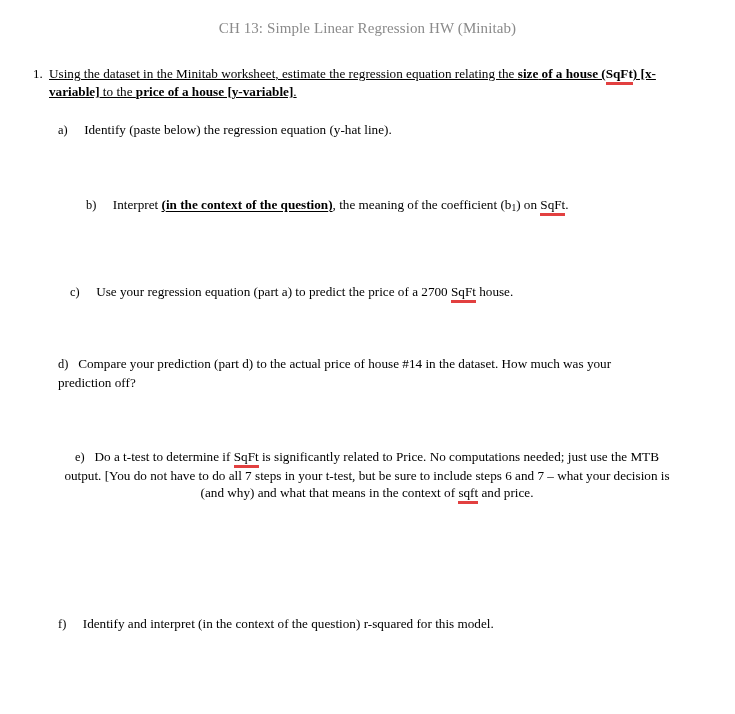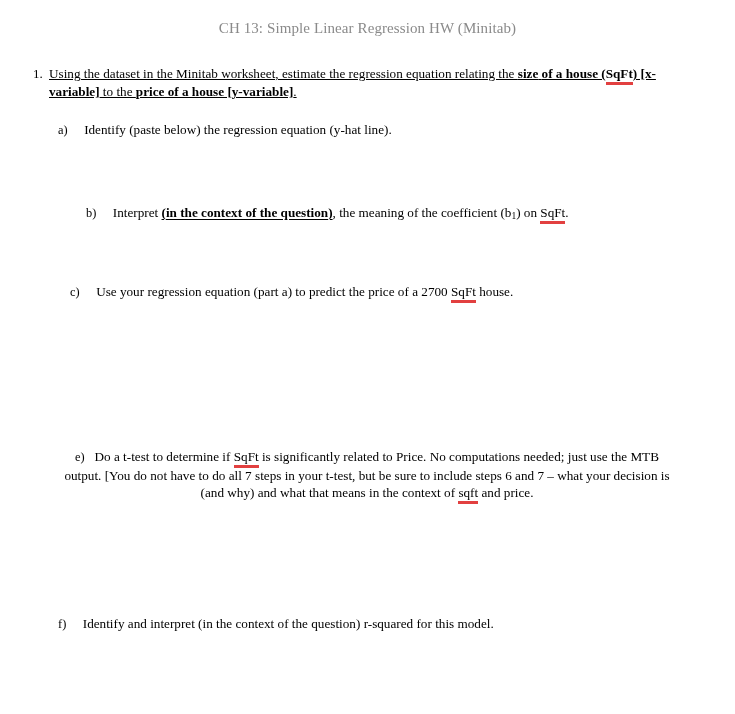--- a/index.html
+++ b/index.html
@@ -69,21 +69,21 @@
     width: 600px;
   }
   .subitem .marker {
     font-size: 12.4px;
   }
   .subitem .gap-sm::before { content: "\00a0\00a0\00a0"; }
   .subitem .gap-lg::before { content: "\00a0\00a0\00a0\00a0\00a0"; }
 
   
   .sub-a { top: 121px; width: 560px; }
-  .sub-b { top: 204px; width: 620px; padding-left: 28px; }
+  .sub-b { top: 196px; width: 620px; padding-left: 28px; }
   .sub-c { top: 283px; width: 600px; margin-left: 12px; }
   .sub-d { top: 355px; width: 590px; }
   .sub-e { top: 448px; width: 618px; text-align: center; }
   .sub-f { top: 615px; width: 560px; }
 
   
   .subitem .body { display: inline; }
 
   b, .bold { font-weight: bold; }
 
@@ -148,20 +148,23 @@
   </div>
 
   <div class="subitem sub-b">
     <span class="marker">b)</span><span class="gap-lg"></span><span class="body"><span>Interpret </span><span class="ul-bold">(in the context of the question)</span><span>, the meaning of the coefficient (b</span><sub>1</sub><span>) on </span><span class="sp">SqFt</span><span>.</span></span>
   </div>
 
   <div class="subitem sub-c">
     <span class="marker">c)</span><span class="gap-lg"></span><span class="body"><span>Use your regression equation (part a) to predict the price of a 2700 </span><span class="sp">SqFt</span><span> house.</span></span>
   </div>
 
+  <div class="subitem sub-d">
+    <span class="marker">d)</span><span class="gap-sm"></span><span class="body">Compare your prediction (part d) to the actual price of house #14 in the dataset. How much was your prediction off?</span>
+  </div>
 
   <div class="subitem sub-e">
     <span class="marker">e)</span><span class="gap-sm"></span><span class="body"><span>Do a t-test to determine if </span><span class="sp">SqFt</span><span> is significantly related to Price. No computations needed; just use the MTB output. [You do not have to do all 7 steps in your t-test, but be sure to include steps 6 and 7 – what your decision is (and why) and what that means in the context of </span><span class="sp">sqft</span><span> and price.</span></span>
   </div>
 
   <div class="subitem sub-f">
     <span class="marker">f)</span><span class="gap-lg"></span><span class="body">Identify and interpret (in the context of the question) r-squared for this model.</span>
   </div>
 
 </div>

